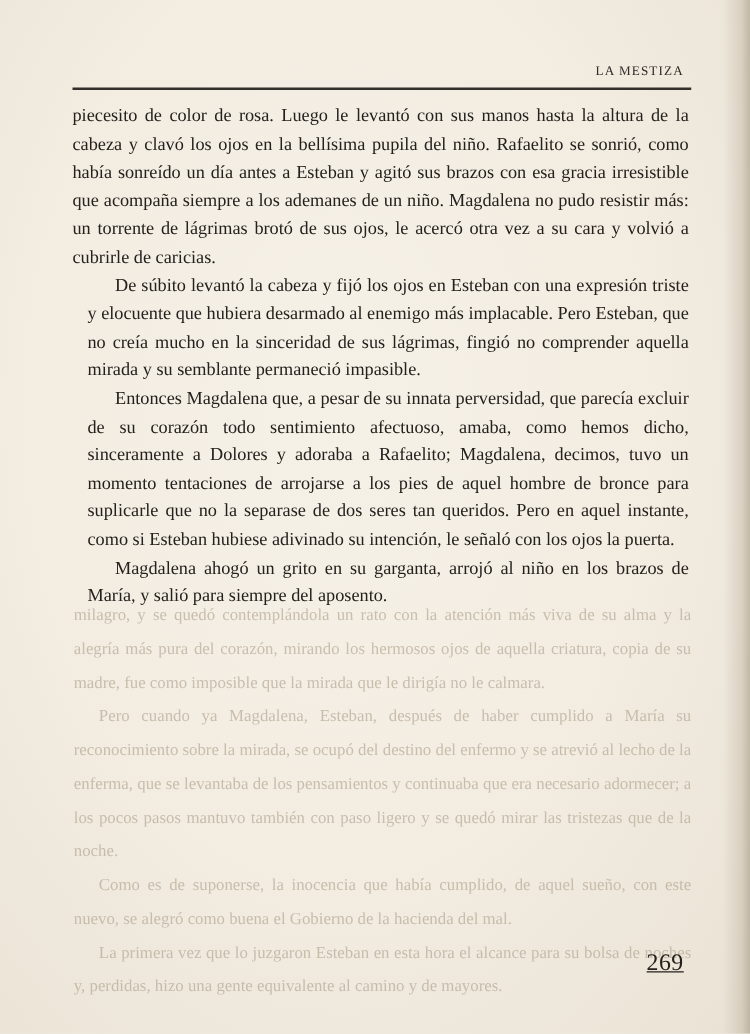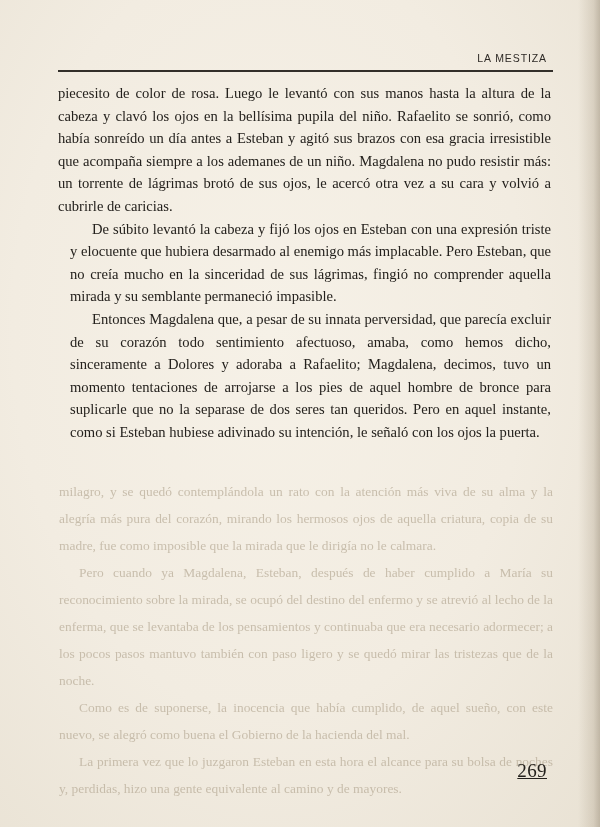--- a/index.html
+++ b/index.html
@@ -42,21 +42,21 @@
   }
   .runhead {
     position: absolute;
     right: 6px;
     top: 52px;
     font-size: 10.5px;
     letter-spacing: 0.9px;
     color: #2e2a26;
     font-variant: small-caps;
     text-transform: uppercase;
-    font-family: Liberation Sans, sans-serif;
+    font-family: Liberation Serif, serif;
   }
   .rule {
     position: absolute;
     left: 0;
     top: 70px;
     width: 495px;
     height: 1.5px;
     background: #332f2a;
   }
   .body-text {
@@ -114,20 +114,21 @@
 <div class="page">
   <div class="content">
 
     <div class="runhead">La mestiza</div>
     <div class="rule"></div>
 
     <div class="body-text">
       <p>piecesito de color de rosa. Luego le levantó con sus manos hasta la altura de la cabeza y clavó los ojos en la bellísima pupila del niño. Rafaelito se sonrió, como había sonreído un día antes a Esteban y agitó sus brazos con esa gracia irresistible que acompaña siempre a los ademanes de un niño. Magdalena no pudo resistir más: un torrente de lágrimas brotó de sus ojos, le acercó otra vez a su cara y volvió a cubrirle de caricias.</p>
       <p class="indent">De súbito levantó la cabeza y fijó los ojos en Esteban con una expresión triste y elocuente que hubiera desarmado al enemigo más implacable. Pero Esteban, que no creía mucho en la sinceridad de sus lágrimas, fingió no comprender aquella mirada y su semblante permaneció impasible.</p>
       <p class="indent">Entonces Magdalena que, a pesar de su innata perversidad, que parecía excluir de su corazón todo sentimiento afectuoso, amaba, como hemos dicho, sinceramente a Dolores y adoraba a Rafaelito; Magdalena, decimos, tuvo un momento tentaciones de arrojarse a los pies de aquel hombre de bronce para suplicarle que no la separase de dos seres tan queridos. Pero en aquel instante, como si Esteban hubiese adivinado su intención, le señaló con los ojos la puerta.</p>
+      <p class="indent">Magdalena ahogó un grito en su garganta, arrojó al niño en los brazos de María, y salió para siempre del aposento.</p>
     </div>
 
     <div class="showthrough">
       <p>milagro, y se quedó contemplándola un rato con la atención más viva de su alma y la alegría más pura del corazón, mirando los hermosos ojos de aquella criatura, copia de su madre, fue como imposible que la mirada que le dirigía no le calmara.</p>
       <p class="indent">Pero cuando ya Magdalena, Esteban, después de haber cumplido a María su reconocimiento sobre la mirada, se ocupó del destino del enfermo y se atrevió al lecho de la enferma, que se levantaba de los pensamientos y continuaba que era necesario adormecer; a los pocos pasos mantuvo también con paso ligero y se quedó mirar las tristezas que de la noche.</p>
       <p class="indent">Como es de suponerse, la inocencia que había cumplido, de aquel sueño, con este nuevo, se alegró como buena el Gobierno de la hacienda del mal.</p>
       <p class="indent">La primera vez que lo juzgaron Esteban en esta hora el alcance para su bolsa de noches y, perdidas, hizo una gente equivalente al camino y de mayores.</p>
     </div>
 
     <div class="folio">269</div>

